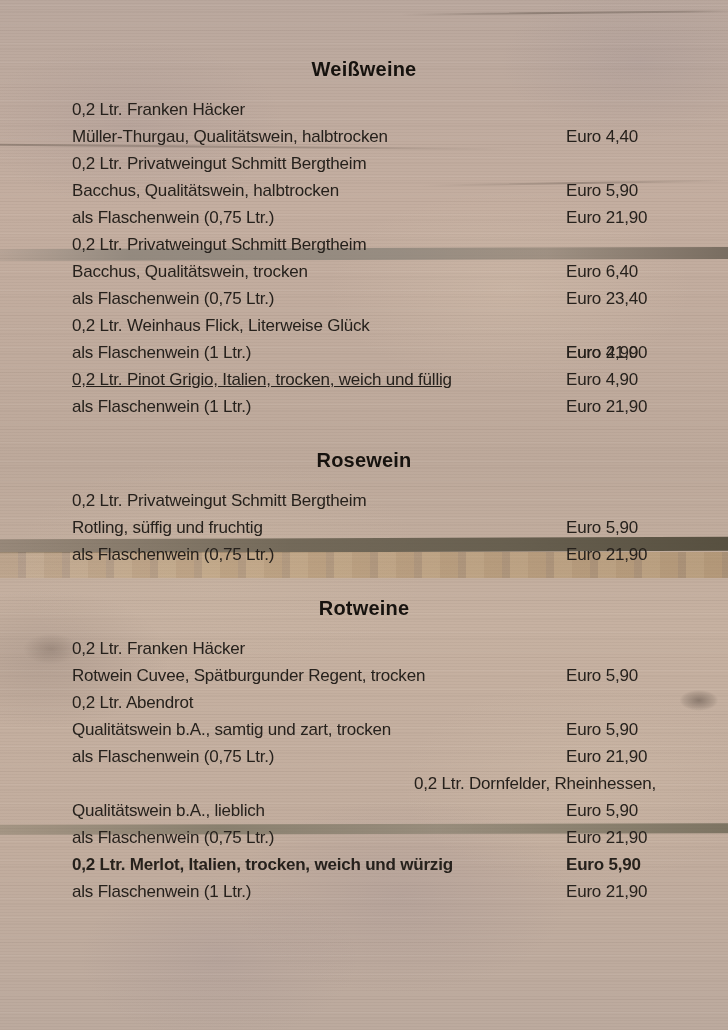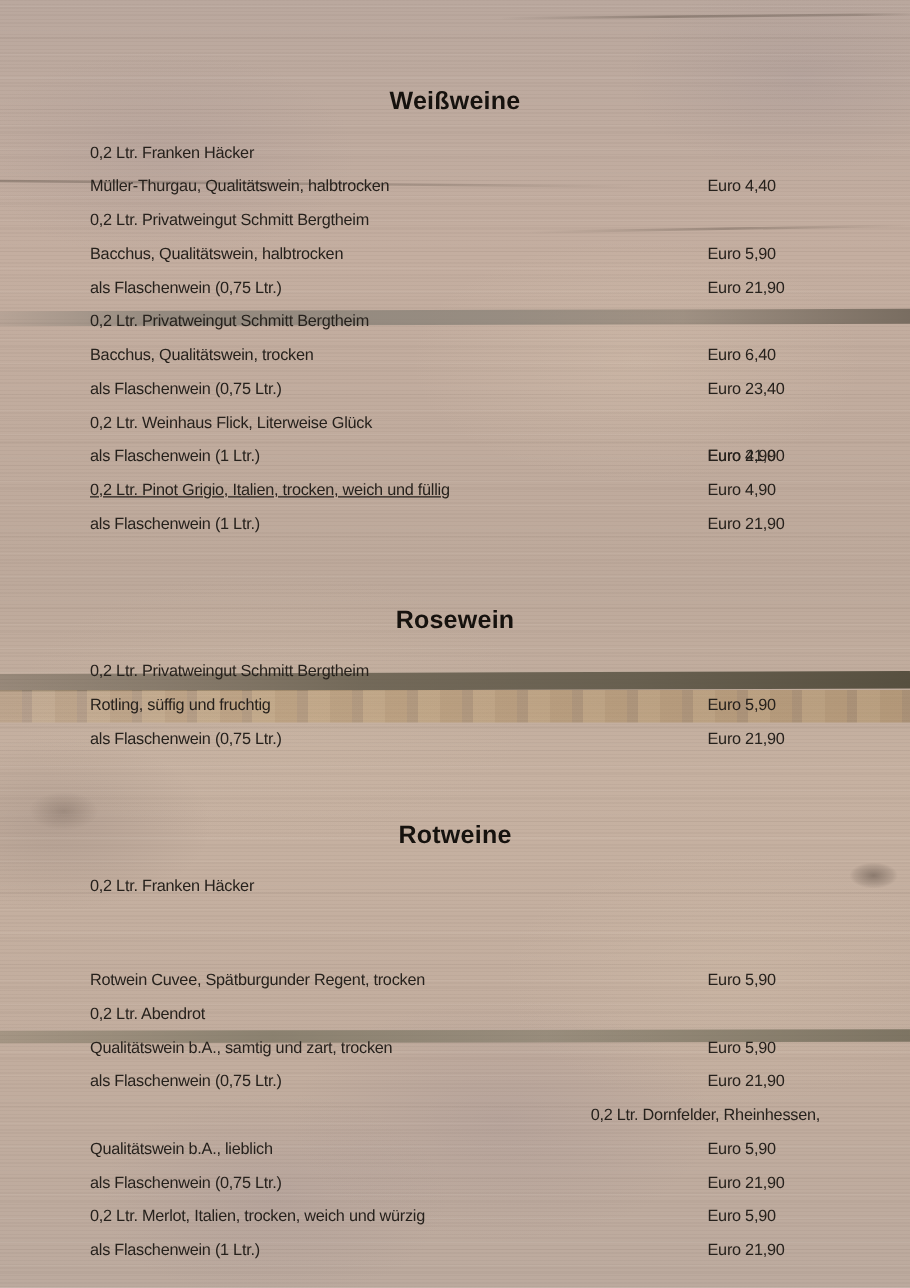--- a/index.html
+++ b/index.html
@@ -34,27 +34,27 @@
   .seam-3 { top:824px; height:10px; transform:rotate(-0.1deg);
     background:linear-gradient(to right, rgba(128,120,100,0.45), rgba(120,114,96,0.75) 30%, rgba(128,122,104,0.62) 60%, rgba(108,102,84,0.8)); }
   .grain-line { position:absolute; height:2px; border-radius:2px; pointer-events:none; }
   .grain-line-1 { top:12px; left:55%; width:46%; transform:rotate(-0.6deg);
     background:linear-gradient(to right, transparent, rgba(90,78,68,0.45) 40%, rgba(90,78,68,0.3) 85%, transparent); }
   .grain-line-2 { top:146px; left:-2%; width:72%; transform:rotate(0.5deg);
     background:linear-gradient(to right, rgba(90,78,68,0.4), rgba(90,78,68,0.25) 70%, transparent); }
   .grain-line-3 { top:182px; left:58%; width:44%; transform:rotate(-1deg);
     background:linear-gradient(to right, transparent, rgba(90,78,68,0.35) 50%, transparent 95%); }
 
-  .menu { position:absolute; left:72px; top:68px; width:584px; }
+  .menu { position:absolute; left:72px; top:56px; width:584px; }
   .section-title {
     text-align:center; font-size:20px; font-weight:bold; line-height:27px;
     letter-spacing:0.2px; color:#16120e; margin:0 0 13px 0;
   }
-  .menu-section + .menu-section .section-title { margin-top:51px; }
-  .row { position:relative; line-height:27px; font-size:13px; letter-spacing:-0.2px; color:#26211c; white-space:nowrap; }
+  .menu-section + .menu-section .section-title { margin-top:27px; }
+  .row { position:relative; line-height:27px; font-size:17px; letter-spacing:-0.2px; color:#26211c; white-space:nowrap; }
   .row-price { position:absolute; left:494px; top:0; white-space:nowrap; }
 </style>
 </head>
 <body>
 
 <div class="page">
   <div class="seam seam-1"></div>
   <div class="seam seam-2"></div>
   <div class="rough-band"></div>
   <div class="seam seam-3"></div>
@@ -151,21 +151,21 @@
 </div>
   </div>
       <div class="menu-section">
     <div class="section-title" style="color: rgb(22, 18, 14);">Rotweine</div>
     <div class="rows">
   <div class="row" style="color: rgb(38, 33, 28);">
     <span class="row-text">0,2 Ltr. Franken Häcker</span>
     <span class="row-price"></span>
   </div>
 
-  <div class="row" style="color: rgb(38, 33, 28); margin-top: 48px;">
+  <div class="row" style="color: rgb(38, 33, 28);">
     <span class="row-text">Rotwein Cuvee, Spätburgunder Regent, trocken</span>
     <span class="row-price">Euro 5,90</span>
   </div>
 
   <div class="row" style="color: rgb(38, 33, 28);">
     <span class="row-text">0,2 Ltr. Abendrot</span>
     <span class="row-price"></span>
   </div>
 
   <div class="row" style="color: rgb(38, 33, 28);">
@@ -186,21 +186,21 @@
   <div class="row" style="color: rgb(38, 33, 28);">
     <span class="row-text">Qualitätswein b.A., lieblich</span>
     <span class="row-price">Euro 5,90</span>
   </div>
 
   <div class="row" style="color: rgb(38, 33, 28);">
     <span class="row-text">als Flaschenwein (0,75 Ltr.)</span>
     <span class="row-price">Euro 21,90</span>
   </div>
 
-  <div class="row" style="color: rgb(38, 33, 28);">
+  <div class="row" style="color: rgb(38, 33, 28); font-weight: bold;">
     <span class="row-text">0,2 Ltr. Merlot, Italien, trocken, weich und würzig</span>
     <span class="row-price">Euro 5,90</span>
   </div>
 
   <div class="row" style="color: rgb(38, 33, 28);">
     <span class="row-text">als Flaschenwein (1 Ltr.)</span>
     <span class="row-price">Euro 21,90</span>
   </div>
 </div>
   </div>

